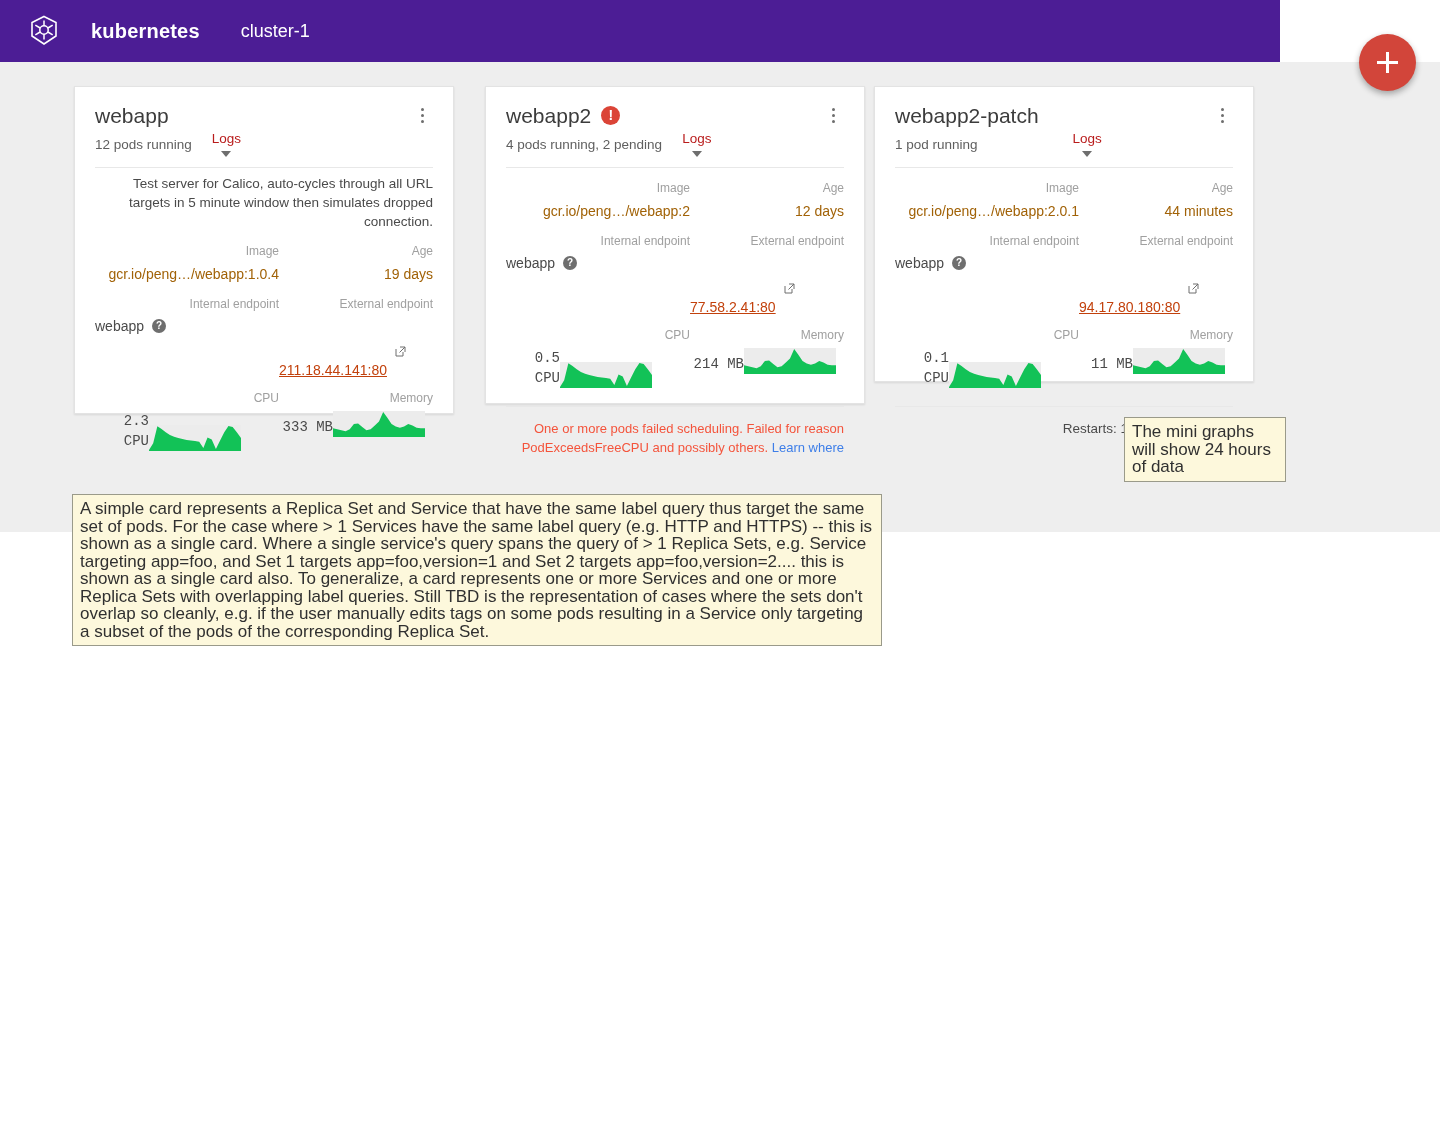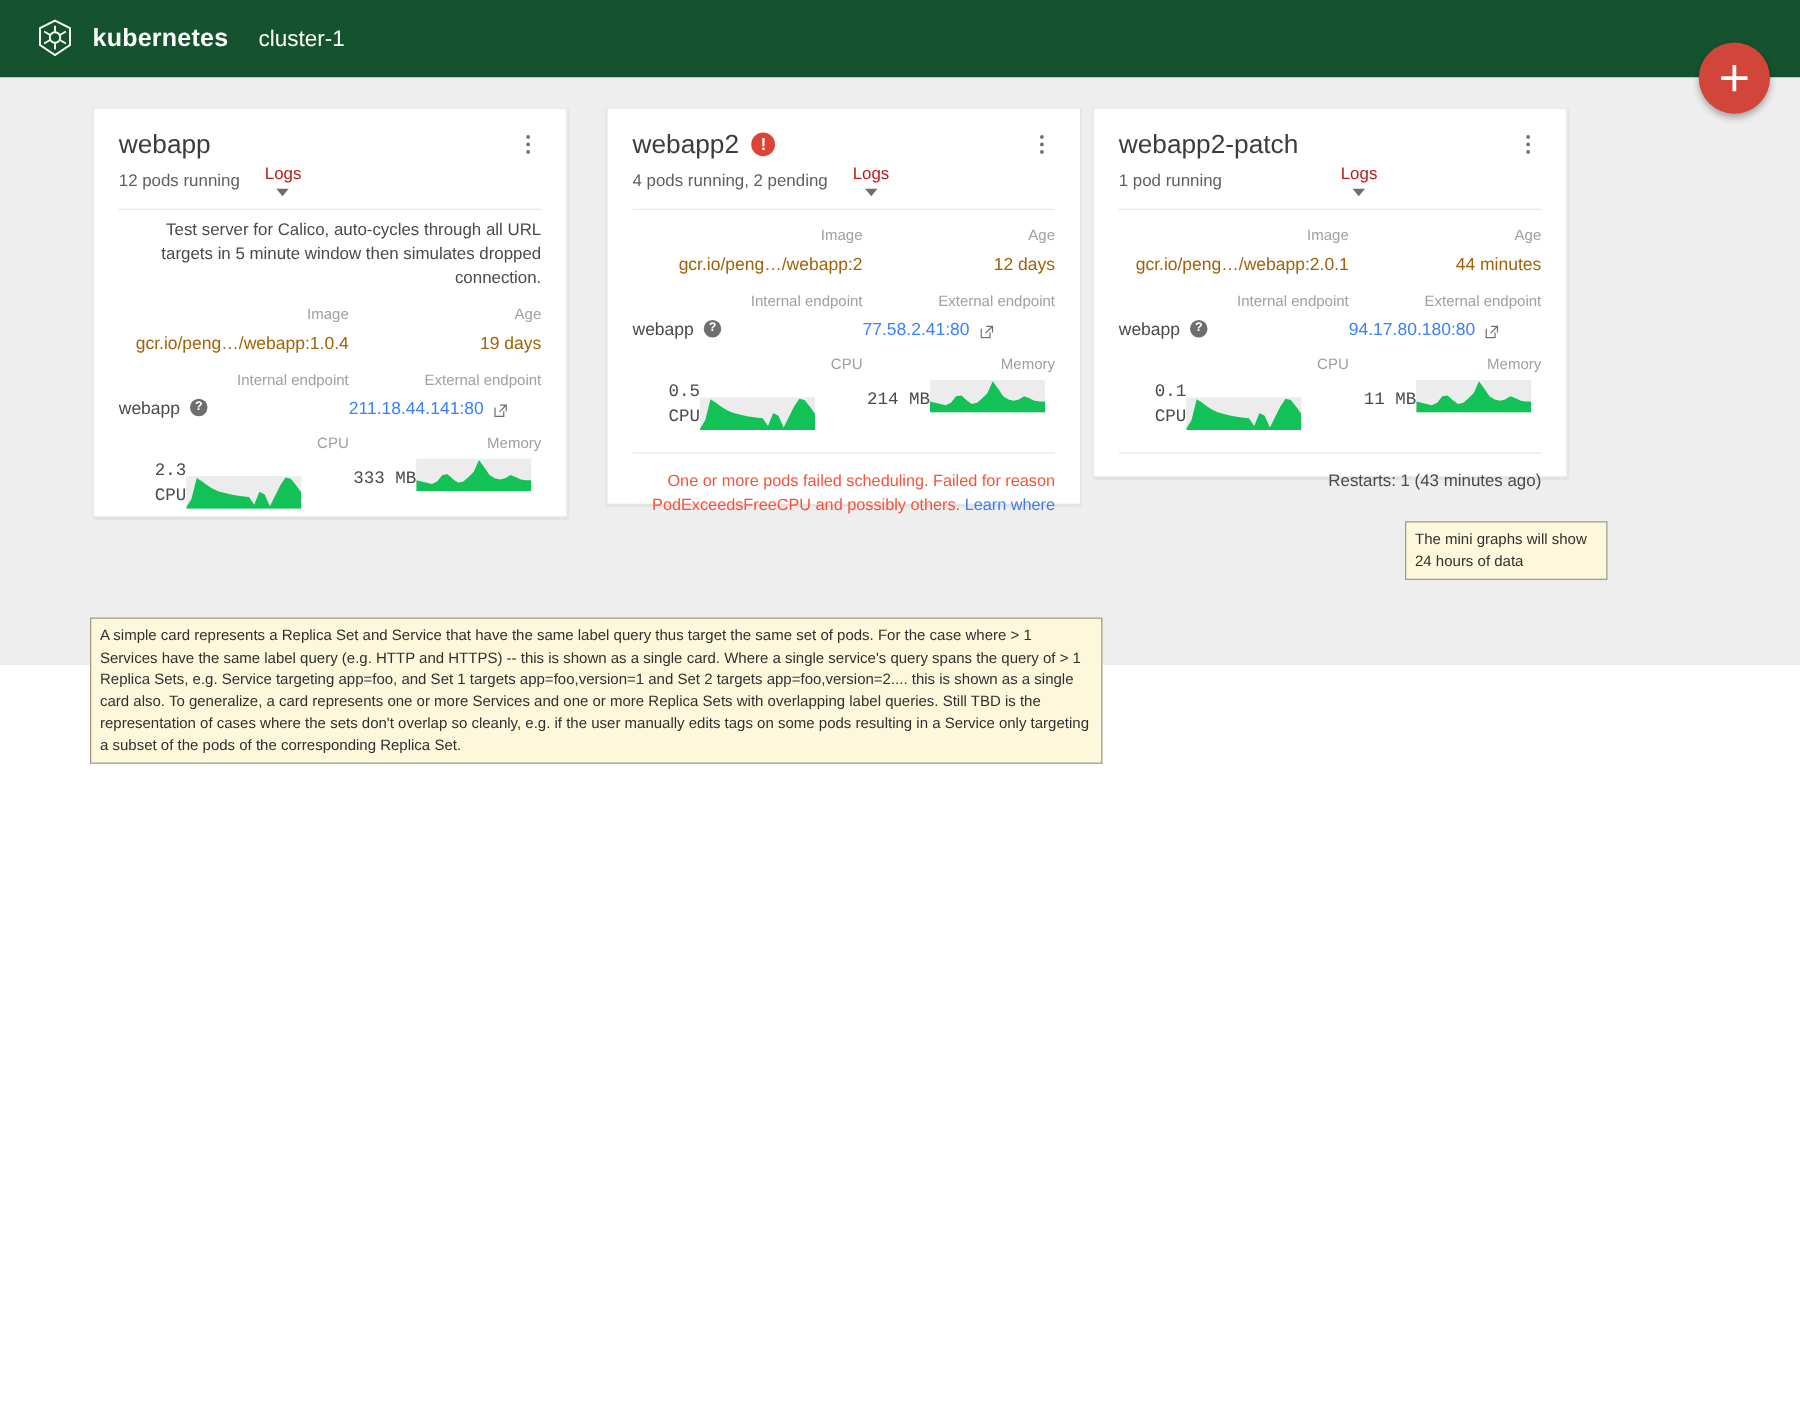--- a/index.html
+++ b/index.html
@@ -7,23 +7,23 @@
     margin: 0; padding: 0;
     width: 1440px; height: 1124px;
     background: #ffffff;
     font-family: "Liberation Sans", sans-serif;
     overflow: hidden;
   }
 
   
   .appbar {
     position: absolute; left: 0; top: 0;
-    width: 1440px; height: 62px;
-    background: #14532d;
-    display: flex; align-items: center;
+    width: 1280px; height: 62px;
+    background: #4c1d95;
+    display: flex; align-items: center; gap: 17px;
   }
   .appbar-logo {
     margin-left: 26px; width: 36px; height: 36px;
     display: flex; align-items: center; justify-content: center;
   }
   .appbar-brand {
     margin-left: 12px;
     color: #ffffff; font-size: 20px; font-weight: bold;
     letter-spacing: .2px;
   }
@@ -126,21 +126,21 @@
     font-size: 13.5px; color: #4a4a4a; line-height: 19px;
     padding-top: 6px;
   }
 
   .two-col { display: flex; }
   .two-col > div { width: 196px; }
   .two-col > div + div { width: 164px; }
 
   .ep-value { display: flex; align-items: center; gap: 8px; padding-top: 6px; }
   .ep-value .txt { font-size: 14px; color: #4a4a4a; }
-  .ep-link { font-size: 14px; color: #3b82f6; cursor:pointer; }
+  .ep-link { font-size: 14px; color: #c2410c; text-decoration: underline; cursor:pointer;margin-top:44px; }
   .help-icon {
     width: 14px; height: 14px; border-radius: 50%;
     background: #6e6e6e; color: #fff;
     font-size: 10px; font-weight: bold;
     display: inline-flex; align-items: center; justify-content: center;
     line-height: 1; cursor: pointer;
   }
   .extlink-icon { width: 11px; height: 11px; display:inline-block; cursor:pointer; }
 
   .metric-row { display: flex; align-items: flex-end; padding-top: 5px; }
@@ -156,21 +156,21 @@
     font-size: 13.5px; color: #4a4a4a; line-height: 19px;
     padding-top: 12px;
   }
 
   
   .note {
     position: absolute;
     background: #fdf8dc;
     border: 1px solid #9a9a8a;
     color: #303030;
-    font-size: 12px; line-height: 17.5px;
+    font-size: 17px; line-height: 17.5px;
     padding: 5px 7px;
   }
   #note-graphs { left: 1124px; top: 417px; width: 162px; }
   #note-card   { left: 72px;  top: 494px; width: 810px; }
 </style>
 </head>
 <body>
 
 <div class="appbar">
   <div class="appbar-logo">

